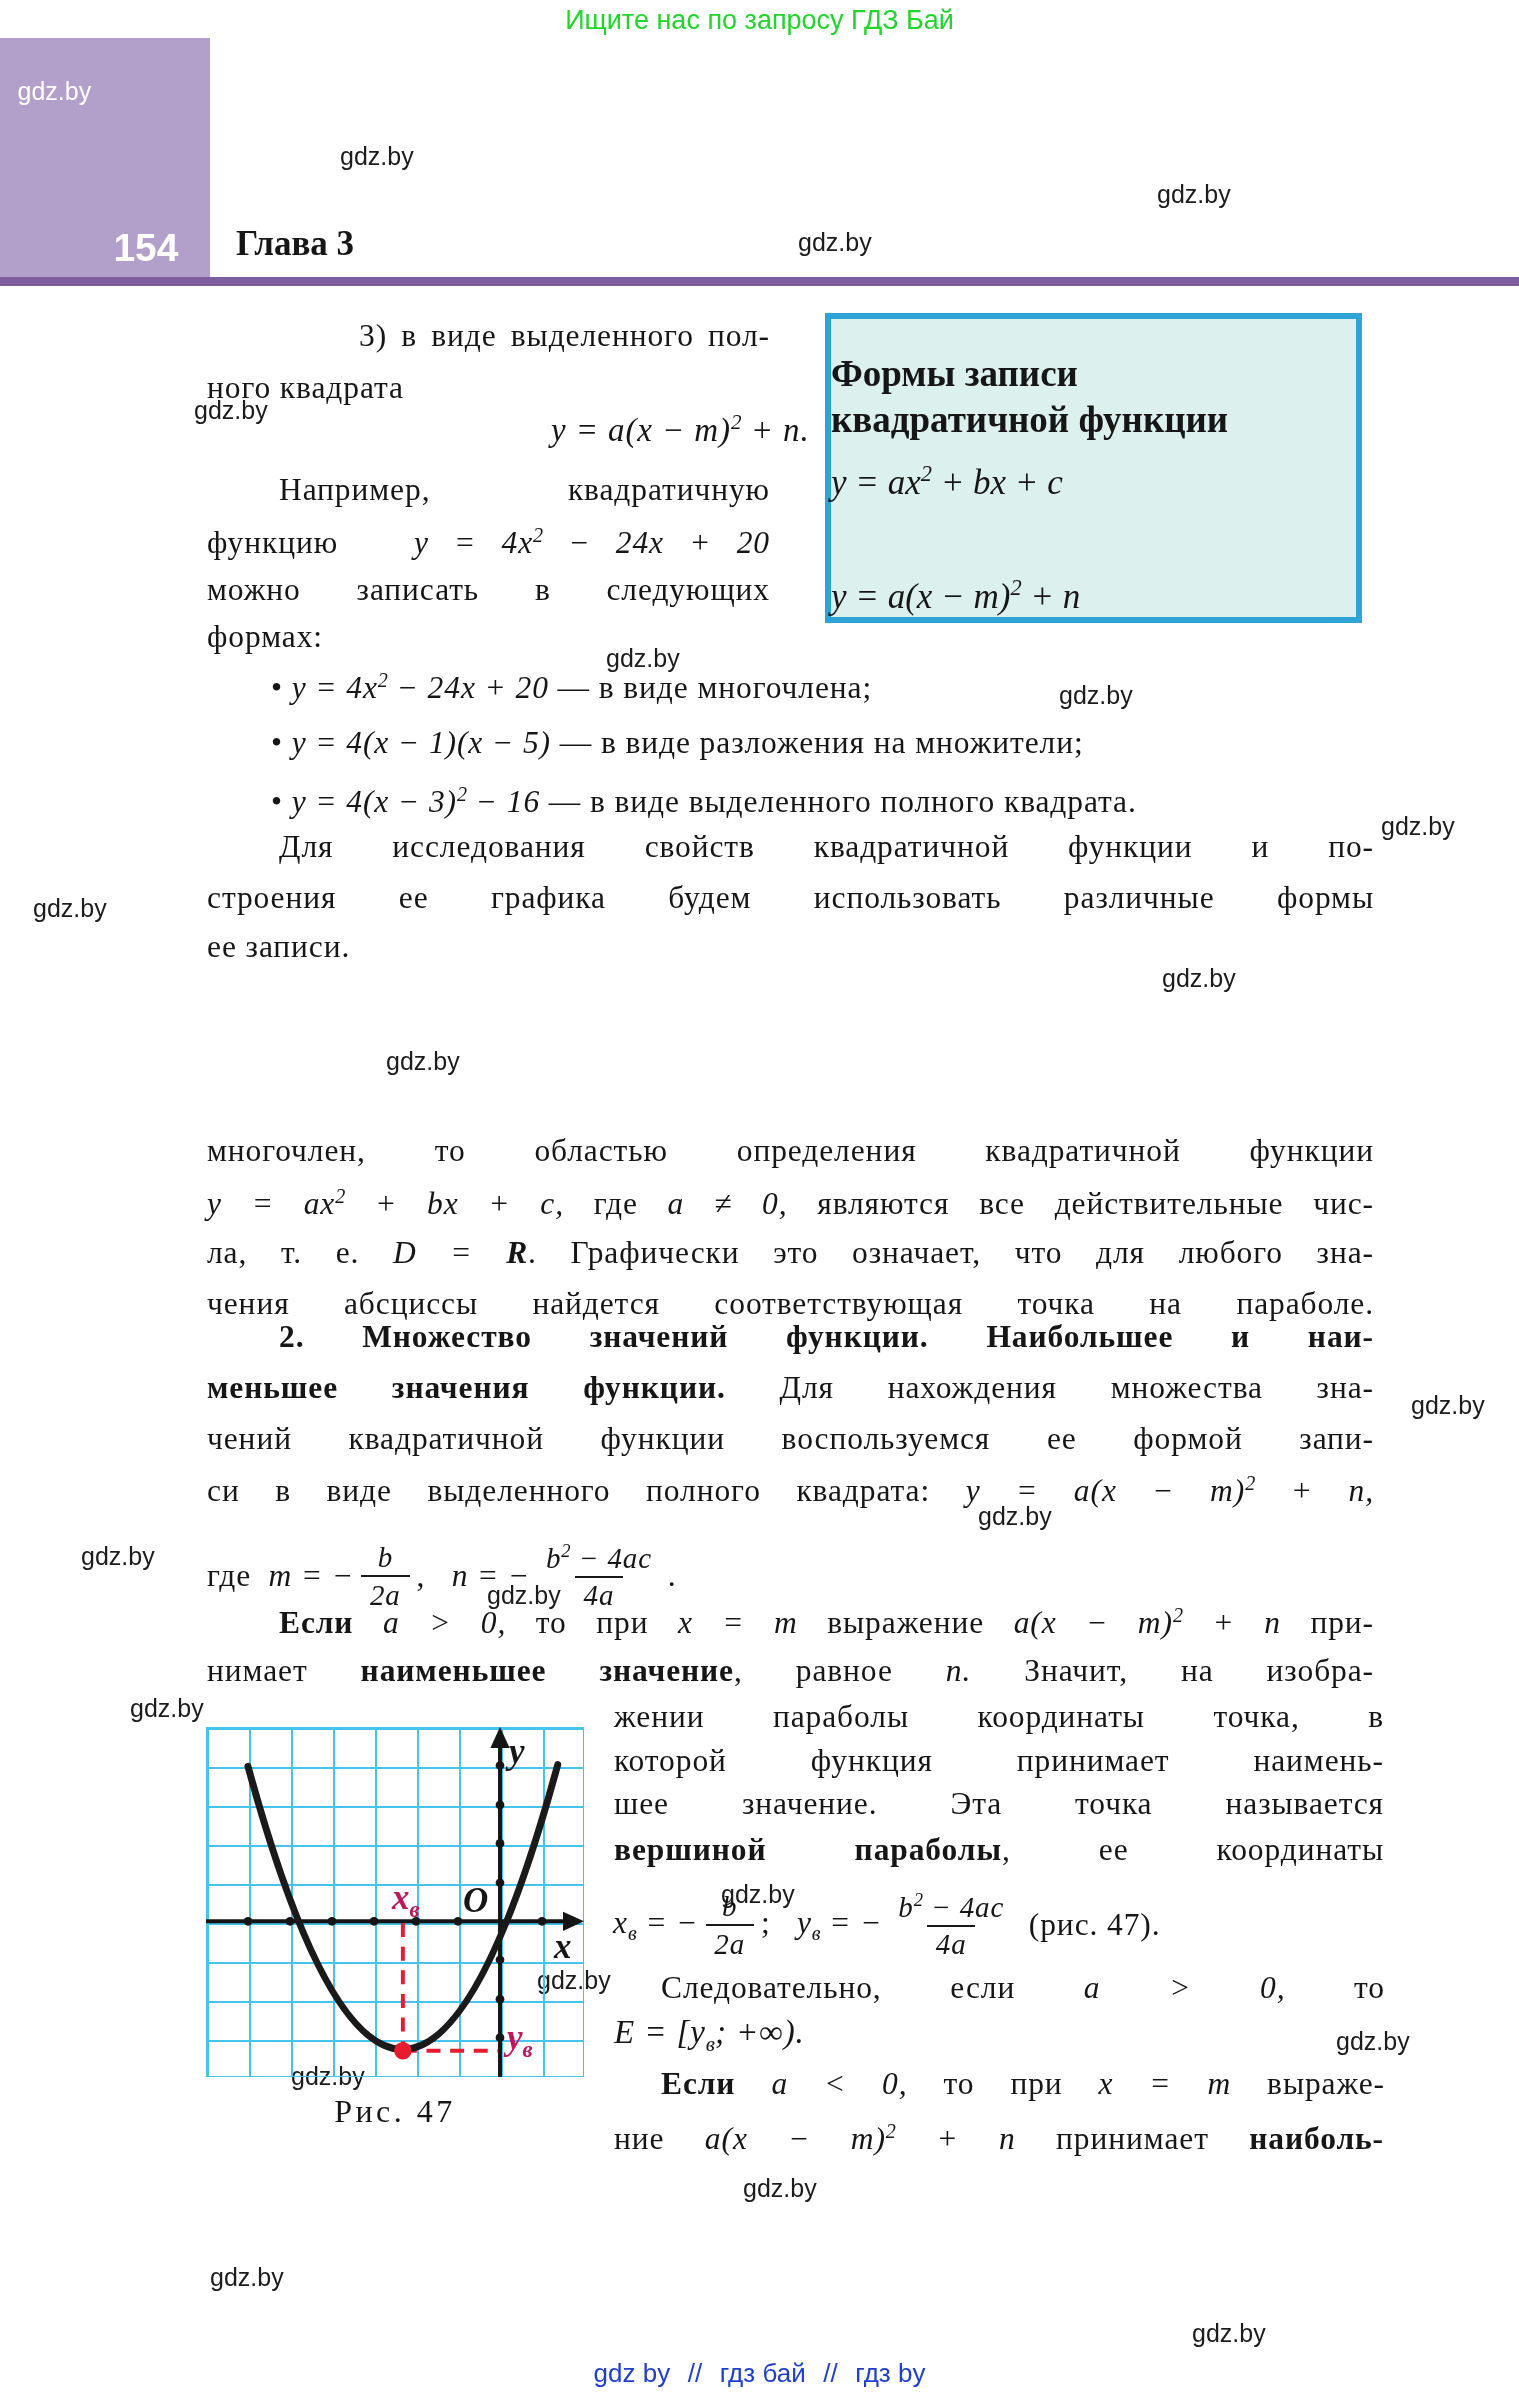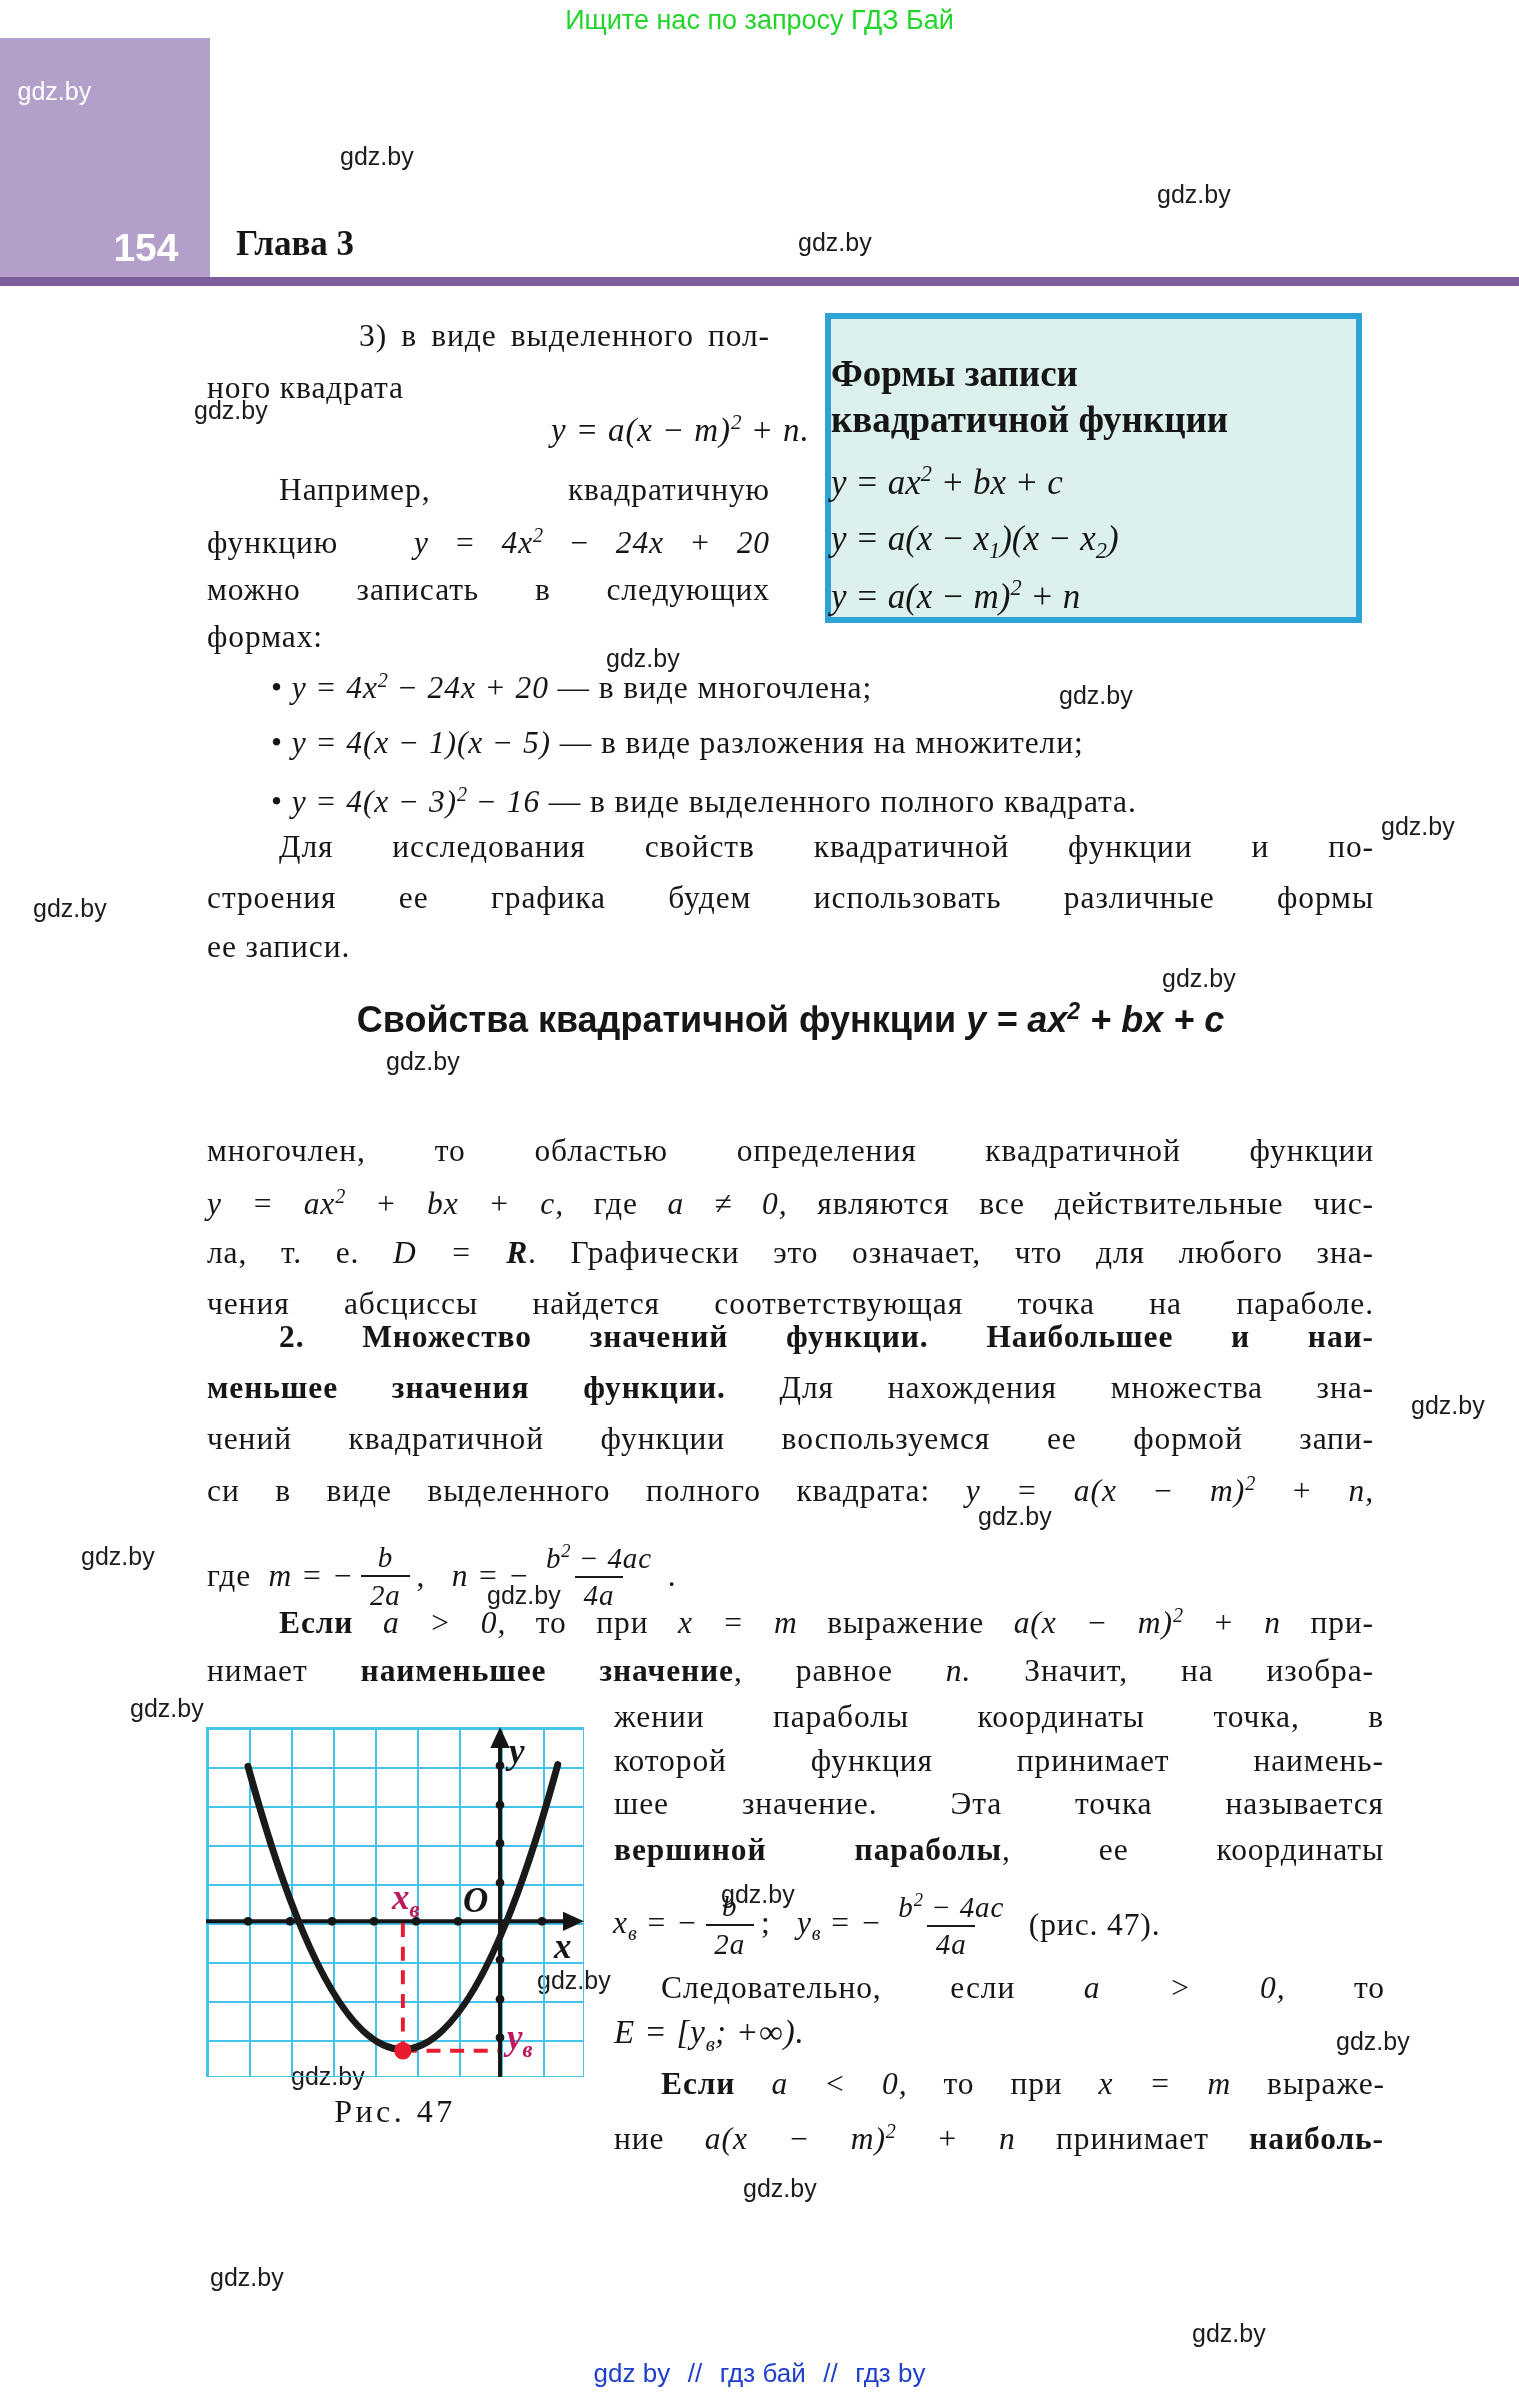--- a/index.html
+++ b/index.html
@@ -91,33 +91,31 @@
   <div class="ln" style="left:551px;top:410px;font-size:33px;"><span class="m">y = a(x − m)<sup>2</sup> + n.</span></div>
   <div class="ln j" style="left:279px;top:471px;width:491px;"><span>Например,  квадратичную</span></div>
   <div class="ln j" style="left:207px;top:522px;width:563px;"><span>функцию   </span><span class="m">y = 4x<sup>2</sup> − 24x + 20</span></div>
   <div class="ln j" style="left:207px;top:571px;width:563px;"><span>можно записать в следующих</span></div>
   <div class="ln" style="left:207px;top:618px;text-align:center;"><span>формах:</span></div>
 
   <div id="formbox" class="abs">
     <div class="bx bt" style="top:33px;">Формы записи</div>
     <div class="bx bt" style="top:79px;">квадратичной функции</div>
     <div class="bx bf" style="top:142px;"><span class="m">y = ax<sup>2</sup> + bx + c</span></div>
-    <div class="bx bf" style="top:200px;"><span class="m">y = a(x − x<sub>1</sub>)(x − x<sub>2</sub>)</span></div>
     <div class="bx bf" style="top:256px;"><span class="m">y = a(x − m)<sup>2</sup> + n</span></div>
   </div>
 
   <div class="ln" style="left:271px;top:667px;"><span>• </span><span class="m">y = 4x<sup>2</sup> − 24x + 20</span><span> — в виде многочлена;</span></div>
   <div class="ln" style="left:271px;top:724px;"><span>• </span><span class="m">y = 4(x − 1)(x − 5)</span><span> — в виде разложения на множители;</span></div>
   <div class="ln" style="left:271px;top:781px;"><span>• </span><span class="m">y = 4(x − 3)<sup>2</sup> − 16</span><span> — в виде выделенного полного квадрата.</span></div>
 
   <div class="ln j" style="left:279px;top:828px;width:1095px;"><span>Для исследования свойств квадратичной функции и по-</span></div>
   <div class="ln j" style="left:207px;top:879px;width:1167px;"><span>строения ее графика будем использовать различные формы</span></div>
   <div class="ln" style="left:207px;top:928px;"><span>ее записи.</span></div>
 
-  <div class="ln" style="left:207px;top:998px;width:1167px;text-align:center;font-family:'Liberation Sans',sans-serif;font-size:36px;letter-spacing:0;"><span class="b">Свойства квадратичной функции </span><span class="b m">y = ax<sup>2</sup> + bx + c</span></div>
 
   <div class="ln j" style="left:207px;top:1132px;width:1167px;"><span>многочлен, то областью определения квадратичной функции</span></div>
   <div class="ln j" style="left:207px;top:1183px;width:1167px;"><span class="m">y = ax<sup>2</sup> + bx + c,</span><span> где </span><span class="m">a ≠ 0,</span><span> являются все действительные чис-</span></div>
   <div class="ln j" style="left:207px;top:1234px;width:1167px;"><span>ла, т. е. </span><span class="m">D = </span><span class="b m">R</span><span>. Графически это означает, что для любого зна-</span></div>
   <div class="ln j" style="left:207px;top:1285px;width:1167px;"><span>чения абсциссы найдется соответствующая точка на параболе.</span></div>
 
   <div class="ln j" style="left:279px;top:1318px;width:1095px;"><span class="b">2. Множество значений функции. Наибольшее и наи-</span></div>
   <div class="ln j" style="left:207px;top:1369px;width:1167px;"><span class="b">меньшее значения функции.</span><span> Для нахождения множества зна-</span></div>
   <div class="ln j" style="left:207px;top:1420px;width:1167px;"><span>чений квадратичной функции воспользуемся ее формой запи-</span></div>
   <div class="ln j" style="left:207px;top:1470px;width:1167px;"><span>си в виде выделенного полного квадрата: </span><span class="m">y = a(x − m)<sup>2</sup> + n,</span></div>

